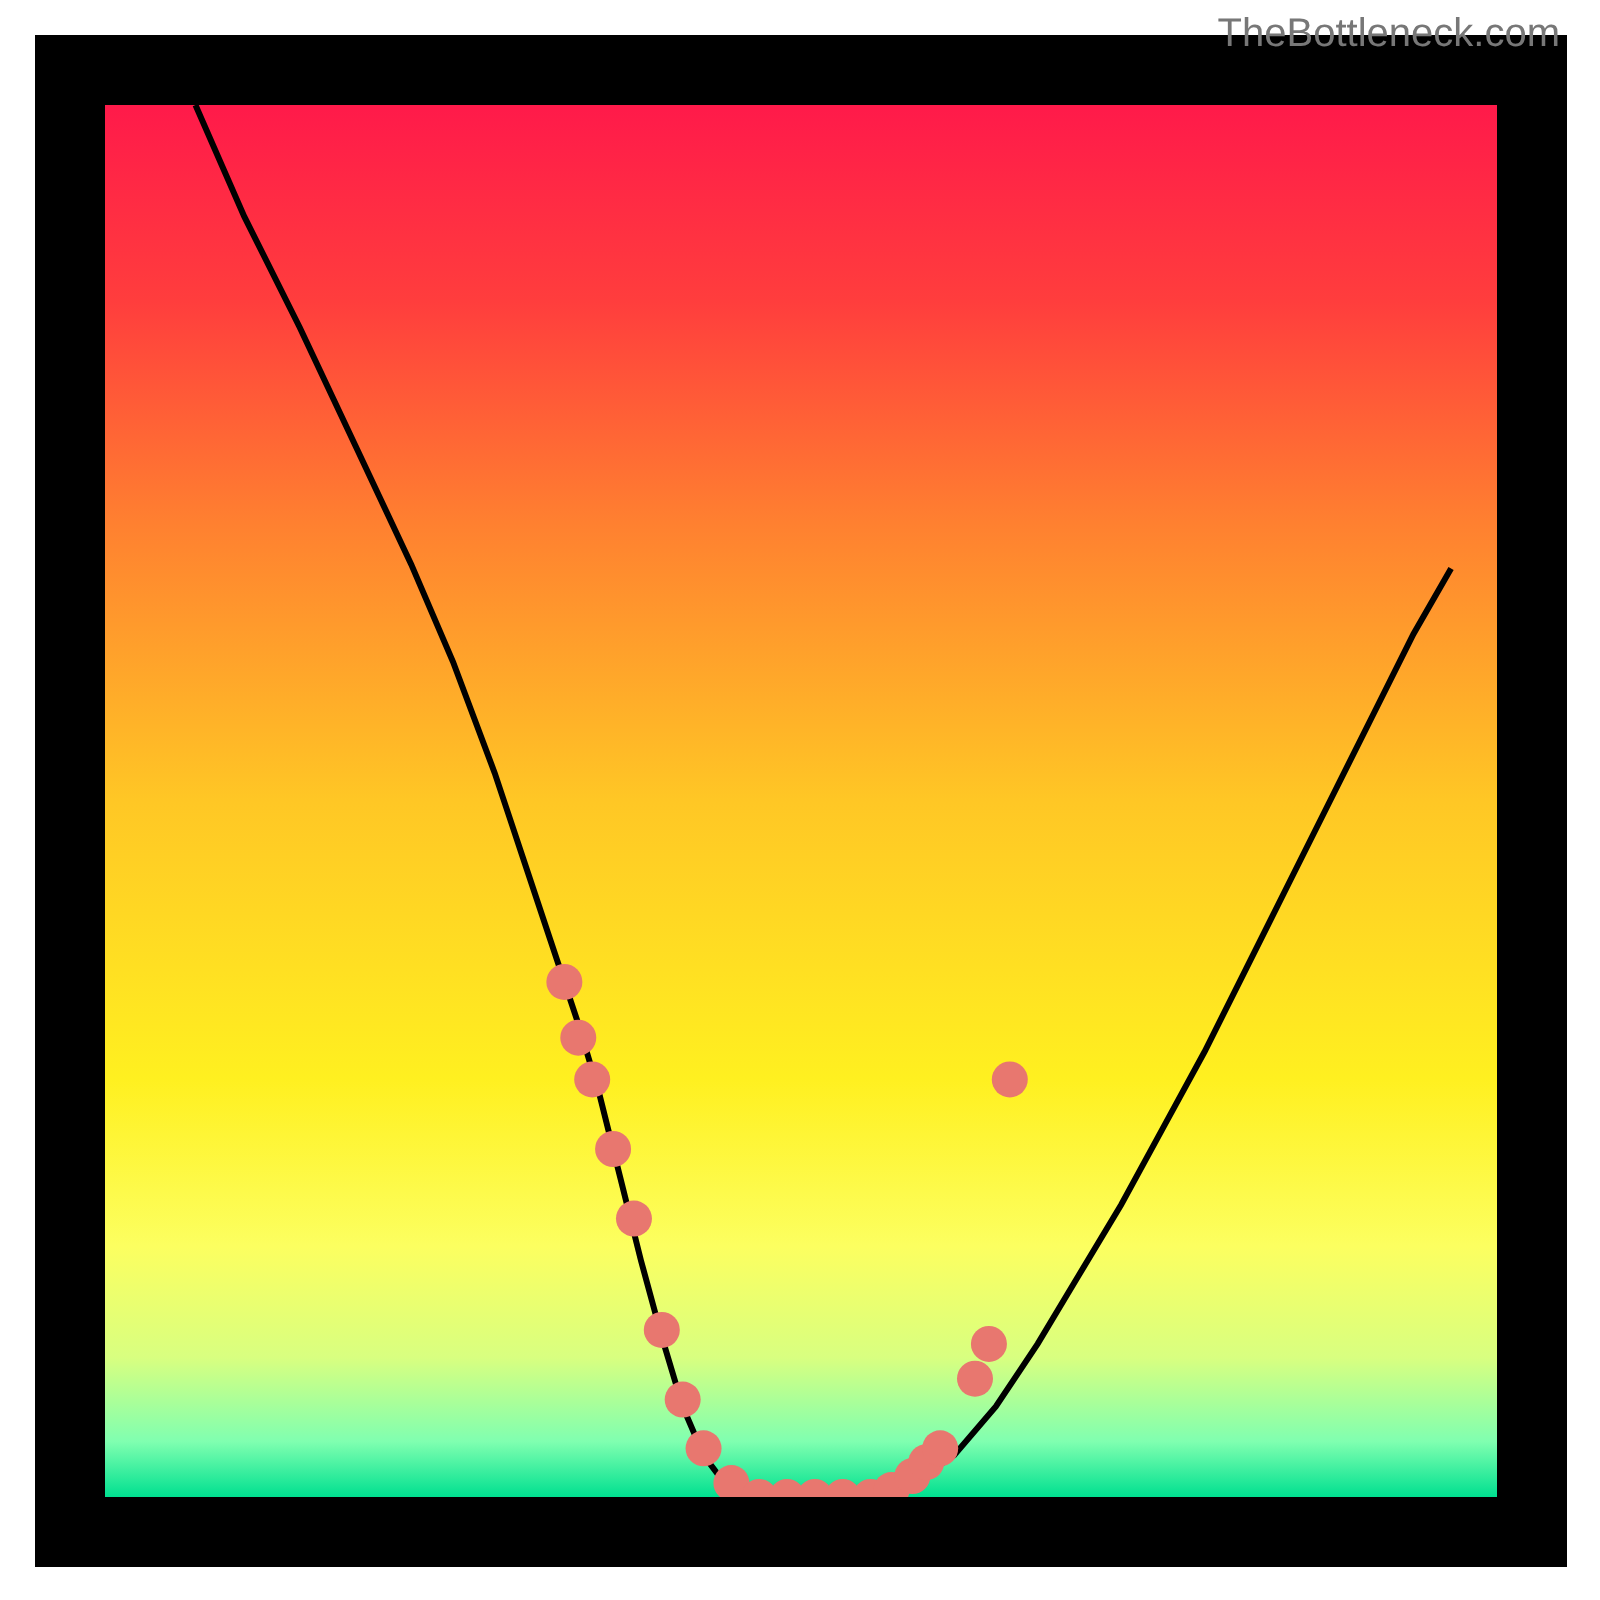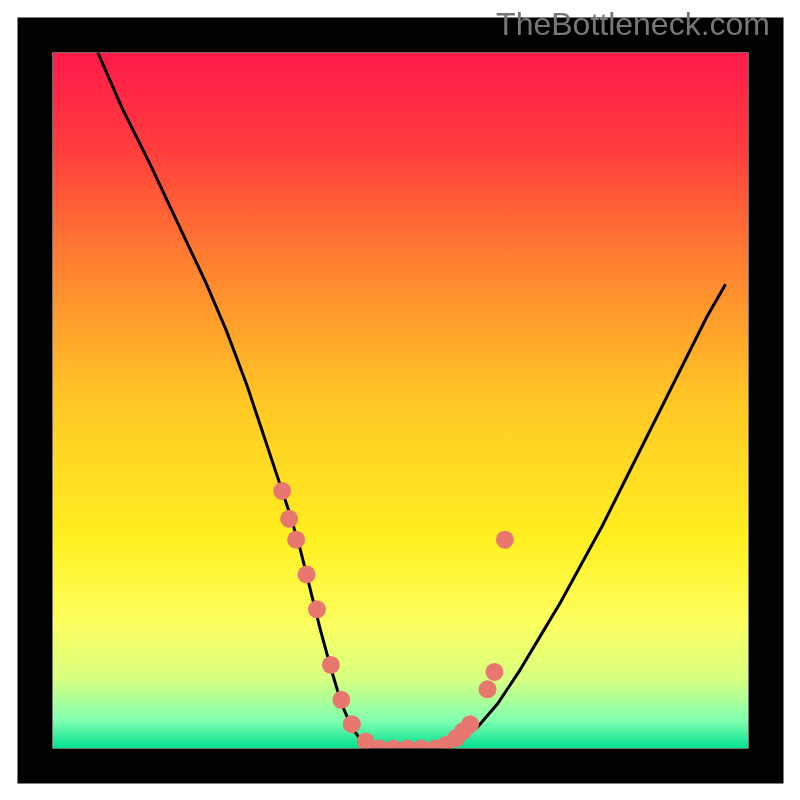--- a/index.html
+++ b/index.html
@@ -11,23 +11,23 @@
     overflow: hidden;
   }
   .chart-container {
     position: relative;
     width: 800px;
     height: 800px;
   }
   .watermark {
     position: absolute;
     top: 6px;
-    right: 30px;
+    right: 20px;
     font-family: Arial, Helvetica, sans-serif;
-    font-size: 32px;
+    font-size: 20px;
     color: #777;
     font-weight: 500;
     z-index: 10;
     letter-spacing: 0px;
   }
   svg {
     display: block;
   }
 </style>
 </head>

